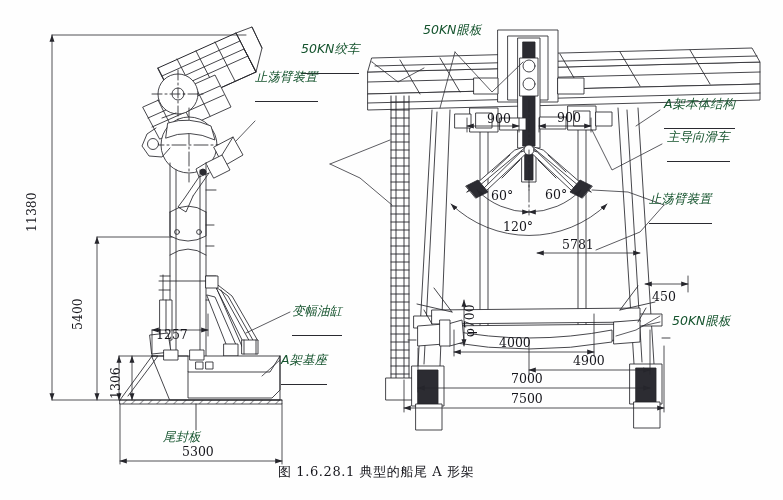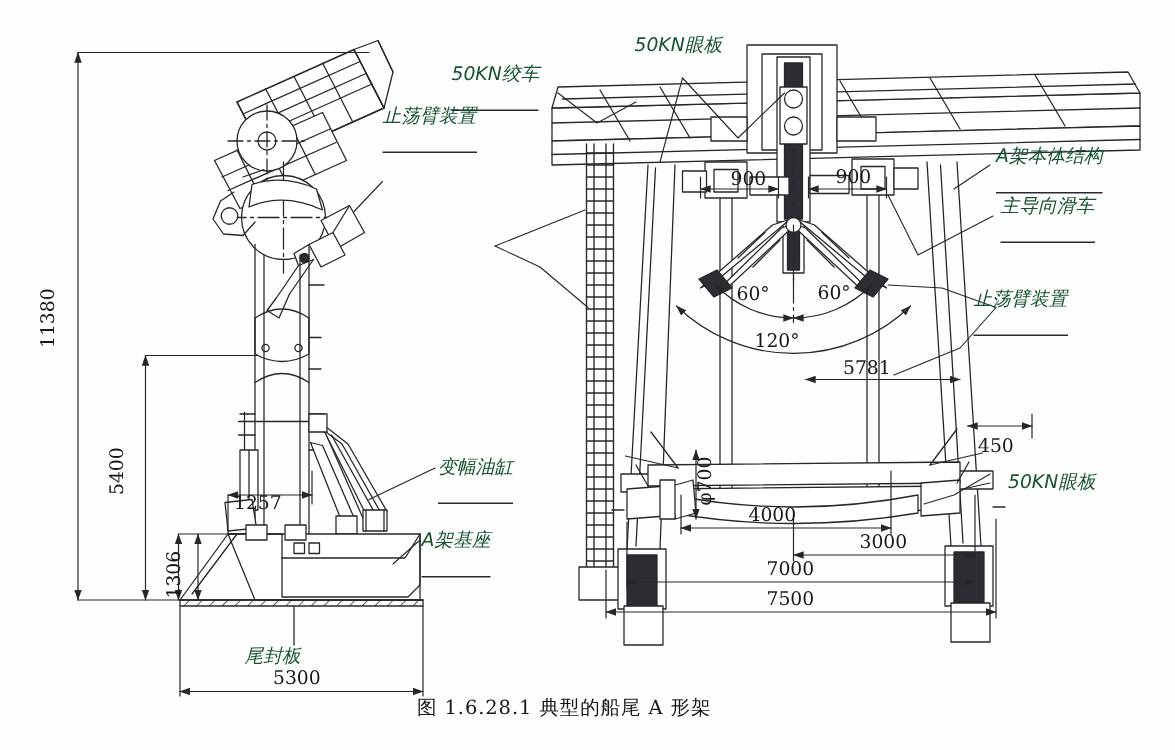--- a/index.html
+++ b/index.html
@@ -412,19 +412,19 @@
 <div class="dim" style="left:182px;top:444px;">5300</div>
 <div class="dim u" style="left:487px;top:111px;">900</div>
 <div class="dim u" style="left:557px;top:110px;">900</div>
 <div class="dim" style="left:491px;top:188px;">60°</div>
 <div class="dim" style="left:545px;top:187px;">60°</div>
 <div class="dim" style="left:503px;top:219px;">120°</div>
 <div class="dim u" style="left:562px;top:237px;">5781</div>
 <div class="dim" style="left:652px;top:260px;margin-top:29px;">450</div>
 <div class="dim vdim" style="left:462px;top:337px;">φ700</div>
 <div class="dim" style="left:499px;top:335px;">4000</div>
-<div class="dim" style="left:573px;top:353px;">3000</div>
+<div class="dim" style="left:573px;top:353px;">4900</div>
 <div class="dim" style="left:511px;top:371px;">7000</div>
 <div class="dim" style="left:511px;top:391px;">7500</div>
 
 <div class="cap" style="left:278px;top:463px;">图 1.6.28.1    典型的船尾 A 形架</div>
 
 </div>
 
 </body></html>

